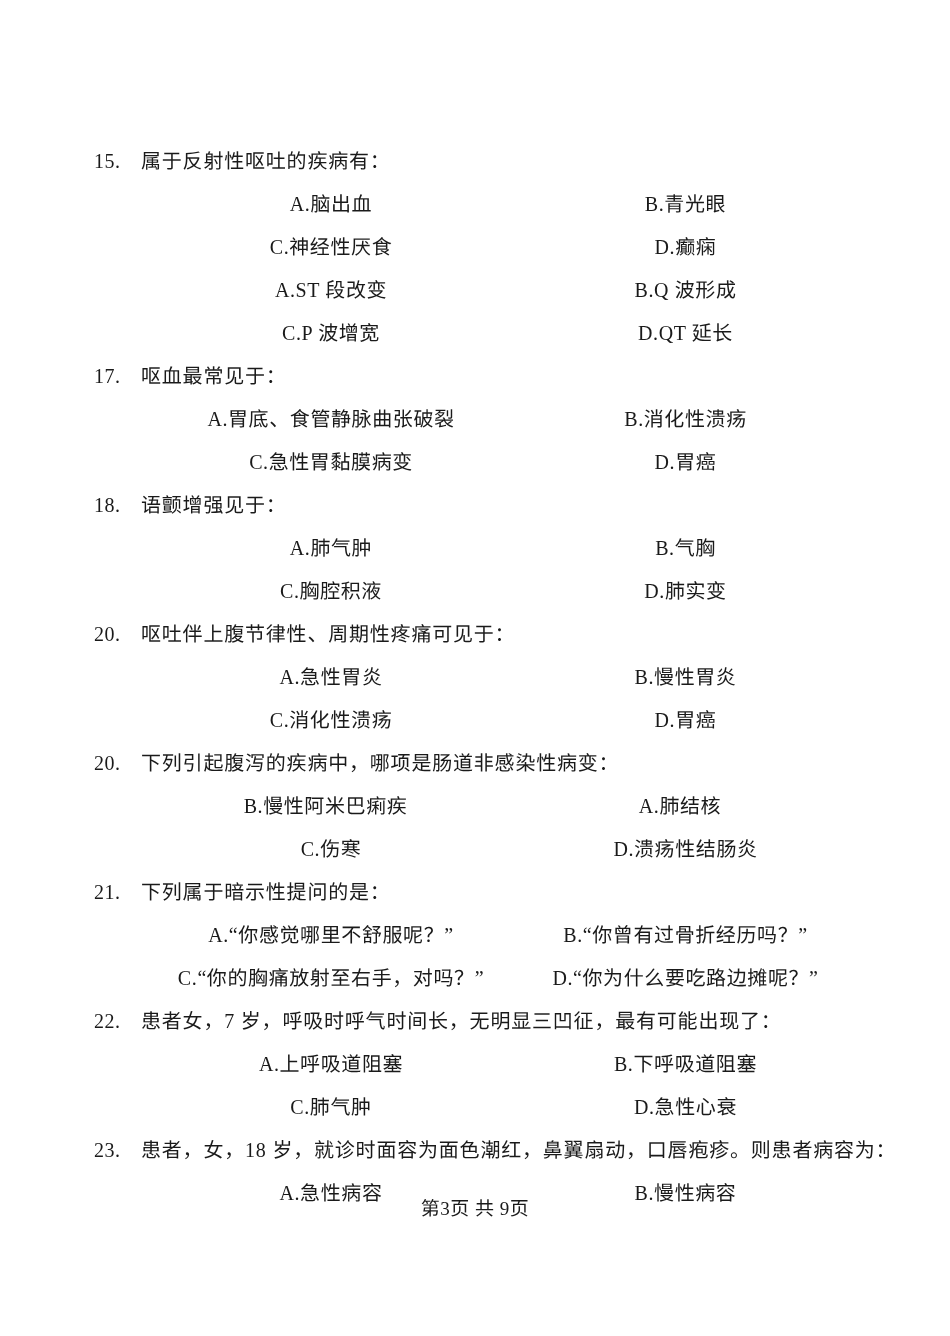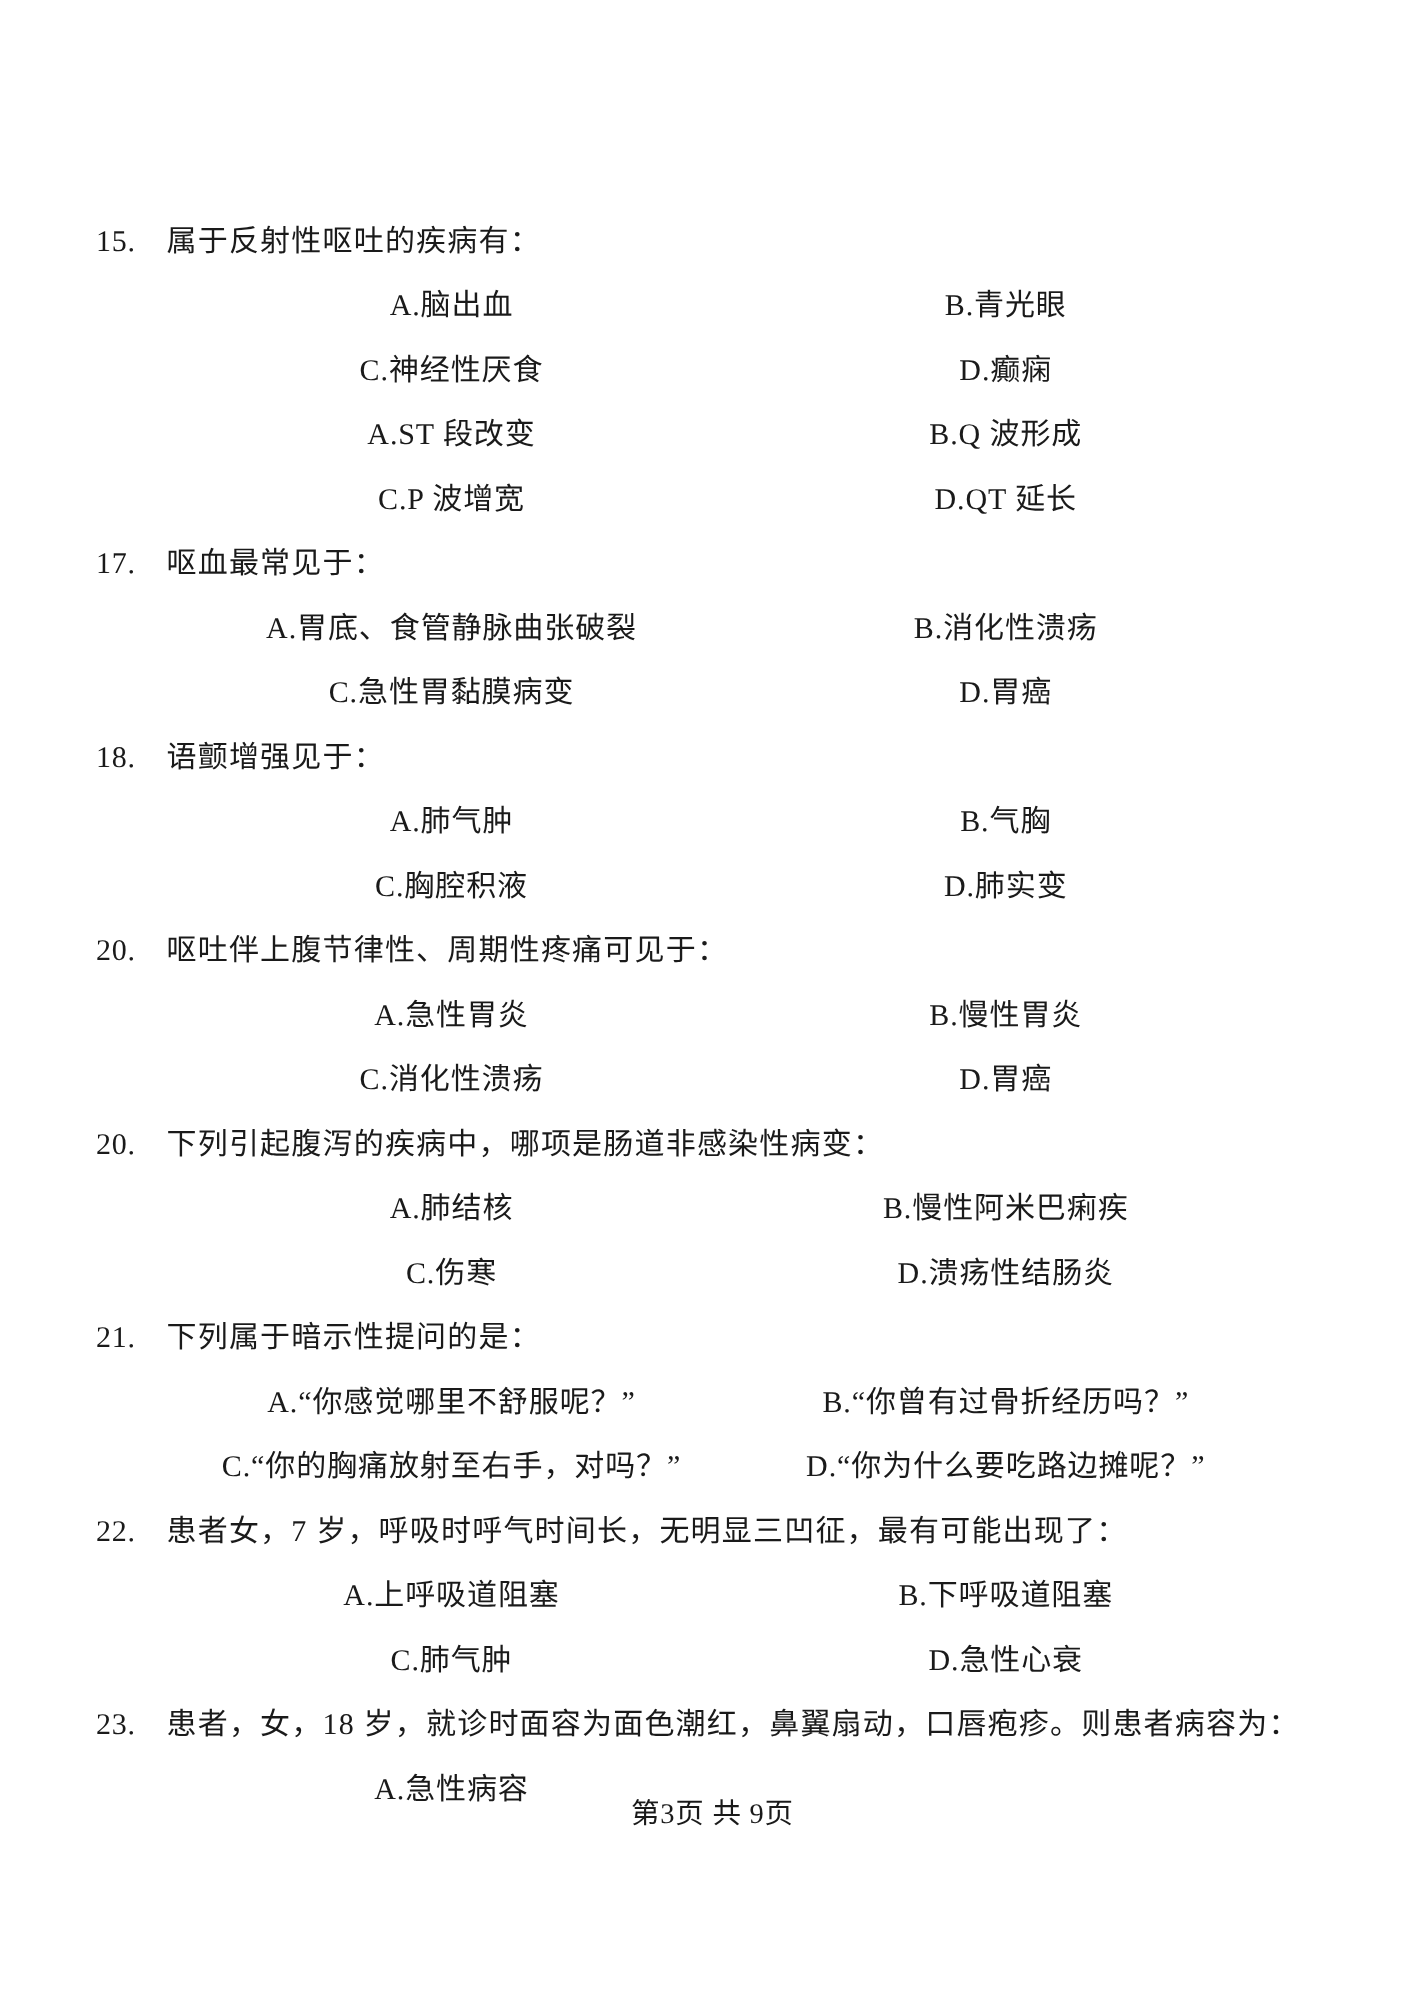--- a/index.html
+++ b/index.html
@@ -15,21 +15,21 @@
     font-family: "Liberation Serif", "DejaVu Serif", serif;
     color: #1a1a1a;
     position: relative;
   }
 
   .page {
     position: relative;
     width: 950px;
     height: 1336px;
     box-sizing: border-box;
-    padding: 140px 90px 0 64px;
+    padding: 140px 90px 0 94px;
   }
 
   
   .question {
     position: relative;
     margin: 0 0 0 0;
   }
 
   .q-stem {
     display: flex;
@@ -152,22 +152,22 @@
           <span class="opt col-a">C.消化性溃疡</span>
           <span class="opt col-b">D.胃癌</span>
         </div>
       </div>
       <div class="question">
         <div class="q-stem">
           <span class="q-num">20.</span>
           <span class="q-text">下列引起腹泻的疾病中，哪项是肠道非感染性病变：</span>
         </div>
         <div class="opt-row">
+          <span class="opt col-b">B.慢性阿米巴痢疾</span>
           <span class="opt col-a">A.肺结核</span>
-          <span class="opt col-b">B.慢性阿米巴痢疾</span>
         </div>
         <div class="opt-row">
           <span class="opt col-a">C.伤寒</span>
           <span class="opt col-b">D.溃疡性结肠炎</span>
         </div>
       </div>
       <div class="question">
         <div class="q-stem">
           <span class="q-num">21.</span>
           <span class="q-text">下列属于暗示性提问的是：</span>
@@ -195,18 +195,19 @@
           <span class="opt col-b">D.急性心衰</span>
         </div>
       </div>
       <div class="question">
         <div class="q-stem">
           <span class="q-num">23.</span>
           <span class="q-text">患者，女，18 岁，就诊时面容为面色潮红，鼻翼扇动，口唇疱疹。则患者病容为：</span>
         </div>
         <div class="opt-row">
           <span class="opt col-a">A.急性病容</span>
+          <span class="opt col-b">B.慢性病容</span>
         </div>
       </div>
     </div>
 
   <div class="footer">第3页  共 9页</div>
 </div>
 
 </body></html>

